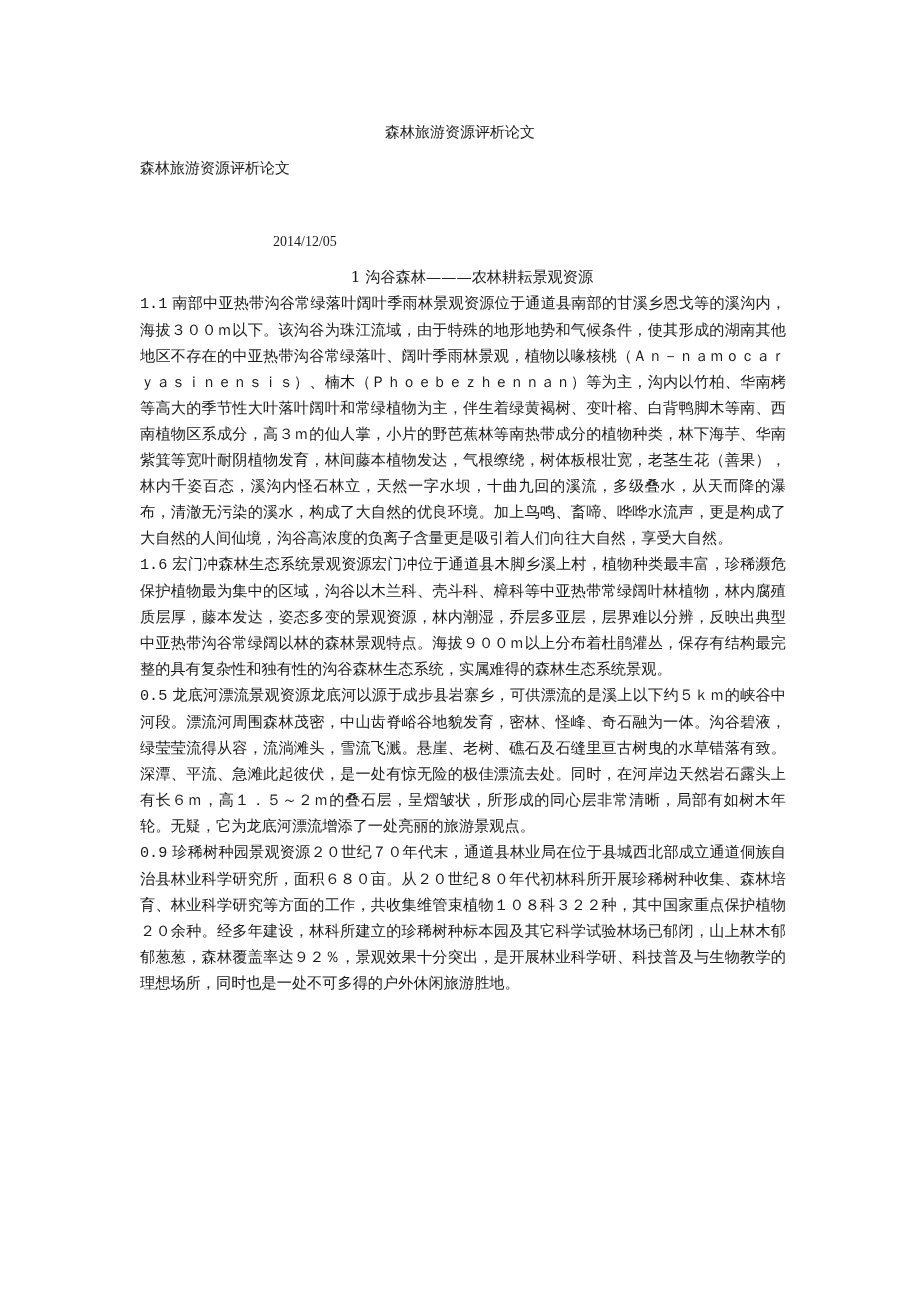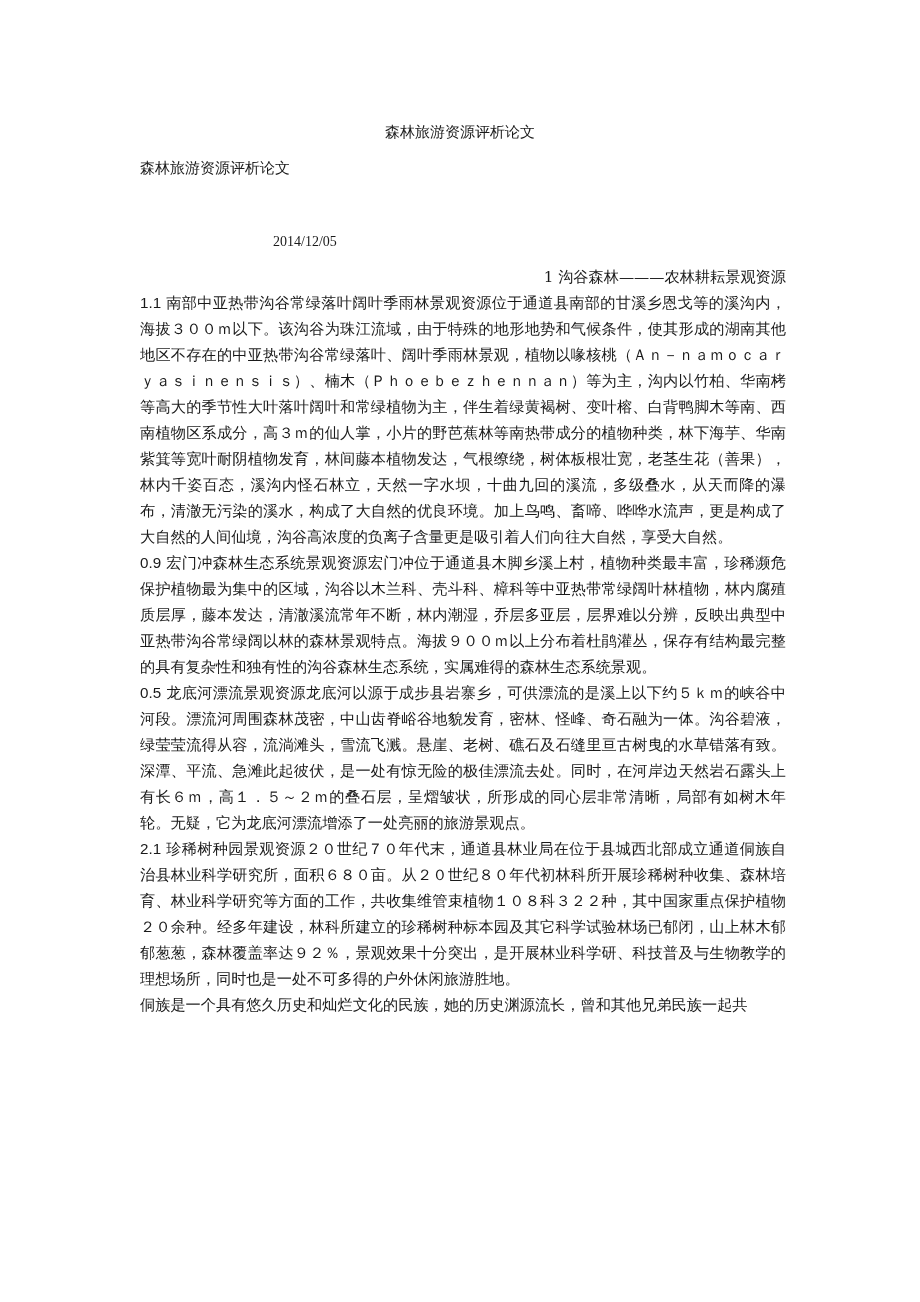--- a/index.html
+++ b/index.html
@@ -5,38 +5,37 @@
   html, body { margin:0; padding:0; background:#ffffff; }
   body { width:920px; height:1302px; position:relative; overflow:hidden;
          font-family: "DejaVu Serif", "Liberation Serif", serif; color:#1a1a1a; }
   .page { position:absolute; left:0; top:6px; width:920px; height:1302px; }
   .doc-title { position:absolute; top:116px; left:0; width:920px; text-align:center;
                font-size:15px; line-height:20px; }
   .sub-title { position:absolute; top:152px; left:140px; font-size:15px; line-height:20px; }
   .date { position:absolute; top:180px; left:273px; font-family:Liberation Serif, serif;
           font-size:14px; line-height:20px;margin-top:46px; }
   .body { position:absolute; top:258px; left:140px; width:646px; font-size:15.2px; line-height:26px; }
-  .heading-center { text-align:right; padding-left:18px; }
+  .heading-center { text-align:center; padding-left:18px; }
   .para { margin:0; text-align:justify; text-justify:inter-character; }
-  .num { font-family:Liberation Sans, sans-serif; }
+  .num { font-family:Liberation Mono, monospace; }
 </style>
 </head>
 <body>
 
 <div class="page">
   <div class="doc-title">森林旅游资源评析论文</div>
   <div class="sub-title">森林旅游资源评析论文</div>
   <div class="date">2014/12/05</div>
 
   <div class="body">
     <div class="heading-center">1 沟谷森林———农林耕耘景观资源</div>
 
     <p class="para"><span class="num">1.1</span> <span>南部中亚热带沟谷常绿落叶阔叶季雨林景观资源位于通道县南部的甘溪乡恩戈等的溪沟内，海拔３００ｍ以下。该沟谷为珠江流域，由于特殊的地形地势和气候条件，使其形成的湖南其他地区不存在的中亚热带沟谷常绿落叶、阔叶季雨林景观，植物以喙核桃（Ａｎ－ｎａｍｏｃａｒｙａｓｉｎｅｎｓｉｓ）、楠木（Ｐｈｏｅｂｅｚｈｅｎｎａｎ）等为主，沟内以竹柏、华南栲等高大的季节性大叶落叶阔叶和常绿植物为主，伴生着绿黄褐树、变叶榕、白背鸭脚木等南、西南植物区系成分，高３ｍ的仙人掌，小片的野芭蕉林等南热带成分的植物种类，林下海芋、华南紫箕等宽叶耐阴植物发育，林间藤本植物发达，气根缭绕，树体板根壮宽，老茎生花（善果），林内千姿百态，溪沟内怪石林立，天然一字水坝，十曲九回的溪流，多级叠水，从天而降的瀑布，清澈无污染的溪水，构成了大自然的优良环境。加上鸟鸣、畜啼、哗哗水流声，更是构成了大自然的人间仙境，沟谷高浓度的负离子含量更是吸引着人们向往大自然，享受大自然。</span></p>
 
-    <p class="para"><span class="num">0.9</span> <span>宏门冲森林生态系统景观资源宏门冲位于通道县木脚乡溪上村，植物种类最丰富，珍稀濒危保护植物最为集中的区域，沟谷以木兰科、壳斗科、樟科等中亚热带常绿阔叶林植物，林内腐殖质层厚，藤本发达，清澈溪流常年不断，林内潮湿，乔层多亚层，层界难以分辨，反映出典型中亚热带沟谷常绿阔以林的森林景观特点。海拔９００ｍ以上分布着杜鹃灌丛，保存有结构最完整的具有复杂性和独有性的沟谷森林生态系统，实属难得的森林生态系统景观。</span></p>
+    <p class="para"><span class="num">1.6</span> <span>宏门冲森林生态系统景观资源宏门冲位于通道县木脚乡溪上村，植物种类最丰富，珍稀濒危保护植物最为集中的区域，沟谷以木兰科、壳斗科、樟科等中亚热带常绿阔叶林植物，林内腐殖质层厚，藤本发达，姿态多变的景观资源，林内潮湿，乔层多亚层，层界难以分辨，反映出典型中亚热带沟谷常绿阔以林的森林景观特点。海拔９００ｍ以上分布着杜鹃灌丛，保存有结构最完整的具有复杂性和独有性的沟谷森林生态系统，实属难得的森林生态系统景观。</span></p>
 
     <p class="para"><span class="num">0.5</span> <span>龙底河漂流景观资源龙底河以源于成步县岩寨乡，可供漂流的是溪上以下约５ｋｍ的峡谷中河段。漂流河周围森林茂密，中山齿脊峪谷地貌发育，密林、怪峰、奇石融为一体。沟谷碧液，绿莹莹流得从容，流淌滩头，雪流飞溅。悬崖、老树、礁石及石缝里亘古树曳的水草错落有致。深潭、平流、急滩此起彼伏，是一处有惊无险的极佳漂流去处。同时，在河岸边天然岩石露头上有长６ｍ，高１．５～２ｍ的叠石层，呈熠皱状，所形成的同心层非常清晰，局部有如树木年轮。无疑，它为龙底河漂流增添了一处亮丽的旅游景观点。</span></p>
 
-    <p class="para"><span class="num">2.1</span> <span>珍稀树种园景观资源２０世纪７０年代末，通道县林业局在位于县城西北部成立通道侗族自治县林业科学研究所，面积６８０亩。从２０世纪８０年代初林科所开展珍稀树种收集、森林培育、林业科学研究等方面的工作，共收集维管束植物１０８科３２２种，其中国家重点保护植物２０余种。经多年建设，林科所建立的珍稀树种标本园及其它科学试验林场已郁闭，山上林木郁郁葱葱，森林覆盖率达９２％，景观效果十分突出，是开展林业科学研、科技普及与生物教学的理想场所，同时也是一处不可多得的户外休闲旅游胜地。</span></p>
+    <p class="para"><span class="num">0.9</span> <span>珍稀树种园景观资源２０世纪７０年代末，通道县林业局在位于县城西北部成立通道侗族自治县林业科学研究所，面积６８０亩。从２０世纪８０年代初林科所开展珍稀树种收集、森林培育、林业科学研究等方面的工作，共收集维管束植物１０８科３２２种，其中国家重点保护植物２０余种。经多年建设，林科所建立的珍稀树种标本园及其它科学试验林场已郁闭，山上林木郁郁葱葱，森林覆盖率达９２％，景观效果十分突出，是开展林业科学研、科技普及与生物教学的理想场所，同时也是一处不可多得的户外休闲旅游胜地。</span></p>
 
-    <p class="para">侗族是一个具有悠久历史和灿烂文化的民族，她的历史渊源流长，曾和其他兄弟民族一起共</p>
   </div>
 </div>
 
 </body></html>

